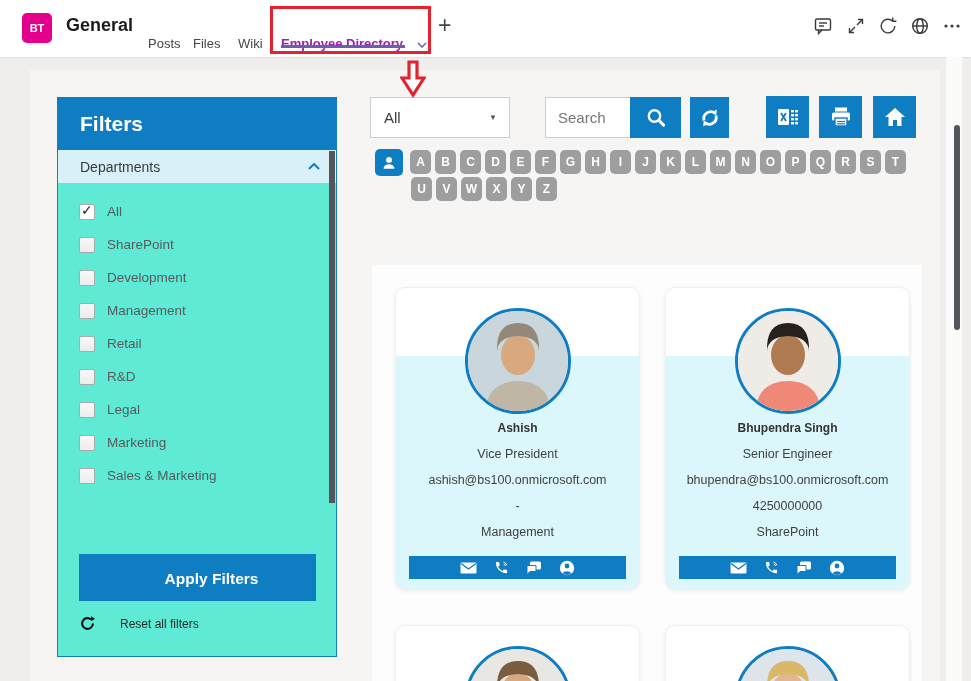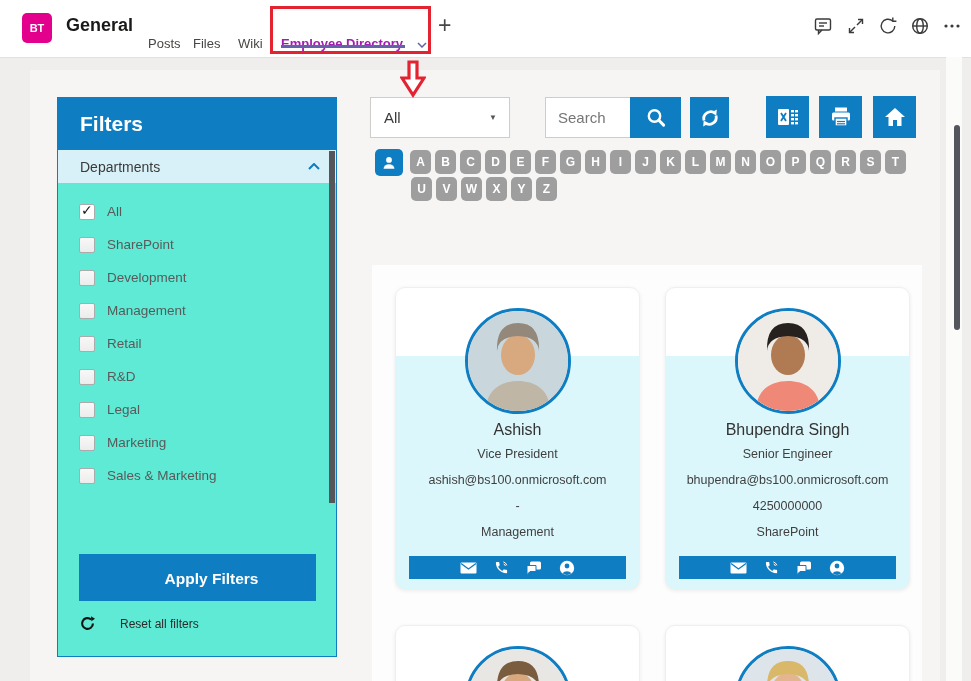--- a/index.html
+++ b/index.html
@@ -73,21 +73,21 @@
     text-align:center;line-height:24px;}
 
   
   .cards-panel{left:372px;top:265px;width:550px;height:416px;background:#fdfdfd;overflow:hidden;}
   .cards-grid{padding:22px 0 0 23px;display:flex;flex-wrap:wrap;gap:35px 25px;}
   .card{width:245px;height:303px;border-radius:10px;border:1px solid #f0efee;box-sizing:border-box;
     background:linear-gradient(180deg,#ffffff 0px,#ffffff 68px,#dcf7fb 68px);box-shadow:0 1px 4px rgba(0,0,0,0.07);
     text-align:center;}
   .avatar{width:100px;height:100px;border-radius:50%;border:3px solid #0e7dc2;margin:20px auto 0;overflow:hidden;background:#e8e8e8;}
   .avatar svg{display:block;width:100px;height:100px;}
-  .emp-name{margin-top:7px;font-size:16px;font-weight:normal;color:#333;height:20px;}
+  .emp-name{margin-top:7px;font-size:12px;font-weight:bold;color:#333;height:20px;}
   .emp-line{font-size:12.5px;color:#3f3f3f;line-height:26px;height:26px;}
   .actionbar{margin:11px 13px 0;height:23px;background:#0e7dc2;display:flex;align-items:center;justify-content:center;gap:17px;}
   .actionbar .ab-icon{display:flex;align-items:center;}
 </style>
 </head>
 <body>
 
 <div class="stage">
 
   <div class="abs topbar">

